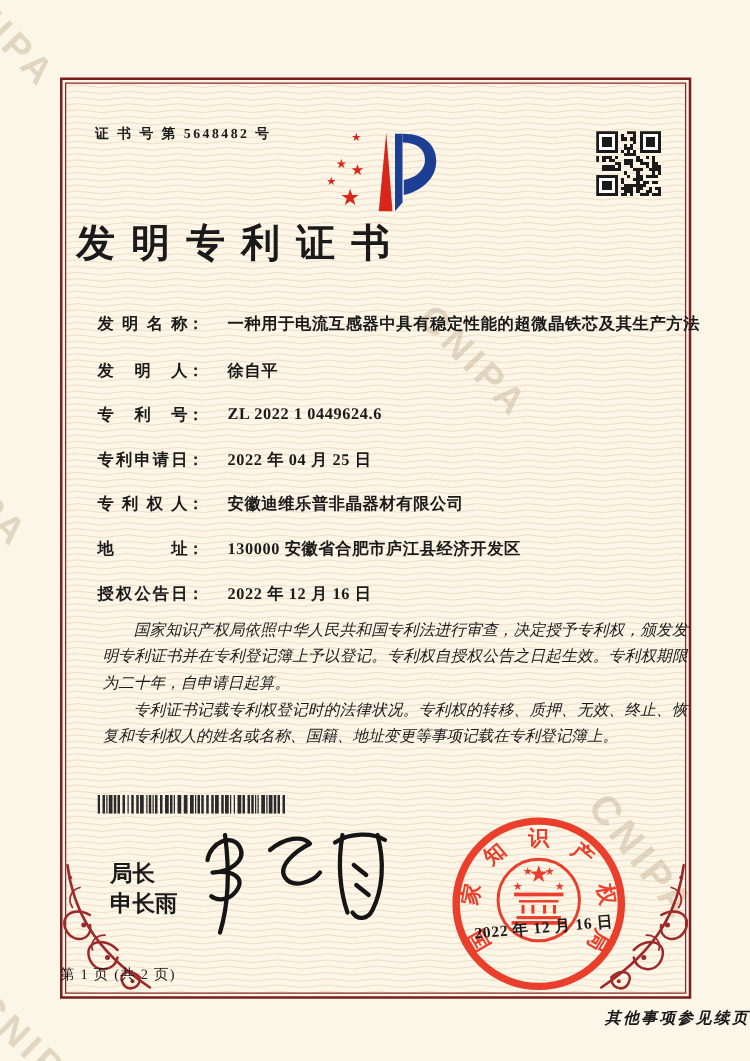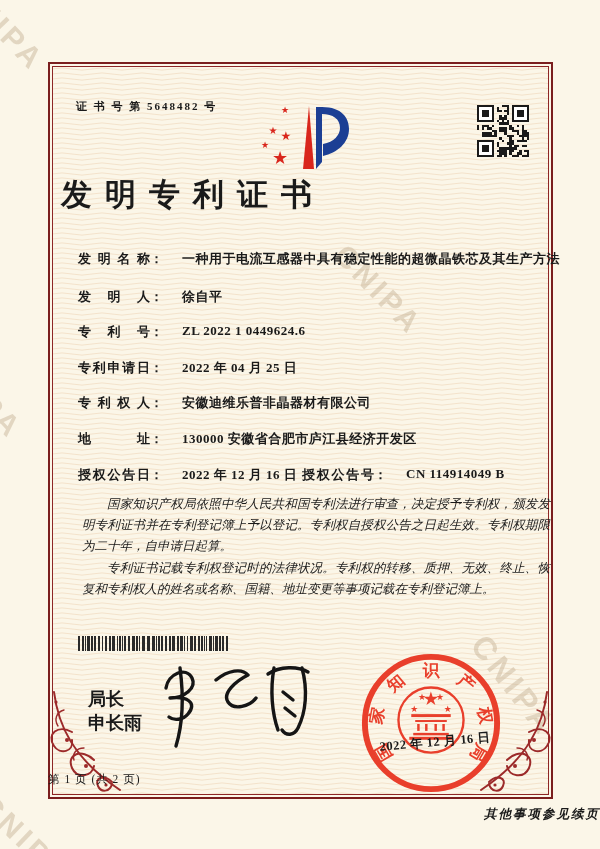--- a/index.html
+++ b/index.html
@@ -430,23 +430,20 @@
   <span class="flabel">专利申请日</span><span class="fcolon">：</span><span class="fvalue">2022 年 04 月 25 日</span>
 </div>
 <div class="row r5">
   <span class="flabel">专利权人</span><span class="fcolon">：</span><span class="fvalue">安徽迪维乐普非晶器材有限公司</span>
 </div>
 <div class="row r6">
   <span class="flabel">地址</span><span class="fcolon">：</span><span class="fvalue">130000  安徽省合肥市庐江县经济开发区</span>
 </div>
 <div class="row r7">
   <span class="flabel">授权公告日</span><span class="fcolon">：</span><span class="fvalue">2022 年 12 月 16 日</span>
-  <span class="pair2">
-    <span class="flabel">授权公告号</span><span class="fcolon">：</span><span class="fvalue">CN 114914049 B</span>
-  </span>
 </div>
 
 <p class="abs legal p1">国家知识产权局依照中华人民共和国专利法进行审查，决定授予专利权，颁发发明专利证书并在专利登记簿上予以登记。专利权自授权公告之日起生效。专利权期限为二十年，自申请日起算。</p>
 <p class="abs legal p2">专利证书记载专利权登记时的法律状况。专利权的转移、质押、无效、终止、恢复和专利权人的姓名或名称、国籍、地址变更等事项记载在专利登记簿上。</p>
 
 <svg class="abs content" style="left:78px;top:636px" width="158" height="15" viewBox="0 0 158 15">
   <g fill="#2a2a2a">
       <rect x="0" y="0" width="2" height="15"></rect>
       <rect x="4" y="0" width="2" height="15"></rect>
       <rect x="7" y="0" width="1" height="15"></rect>

